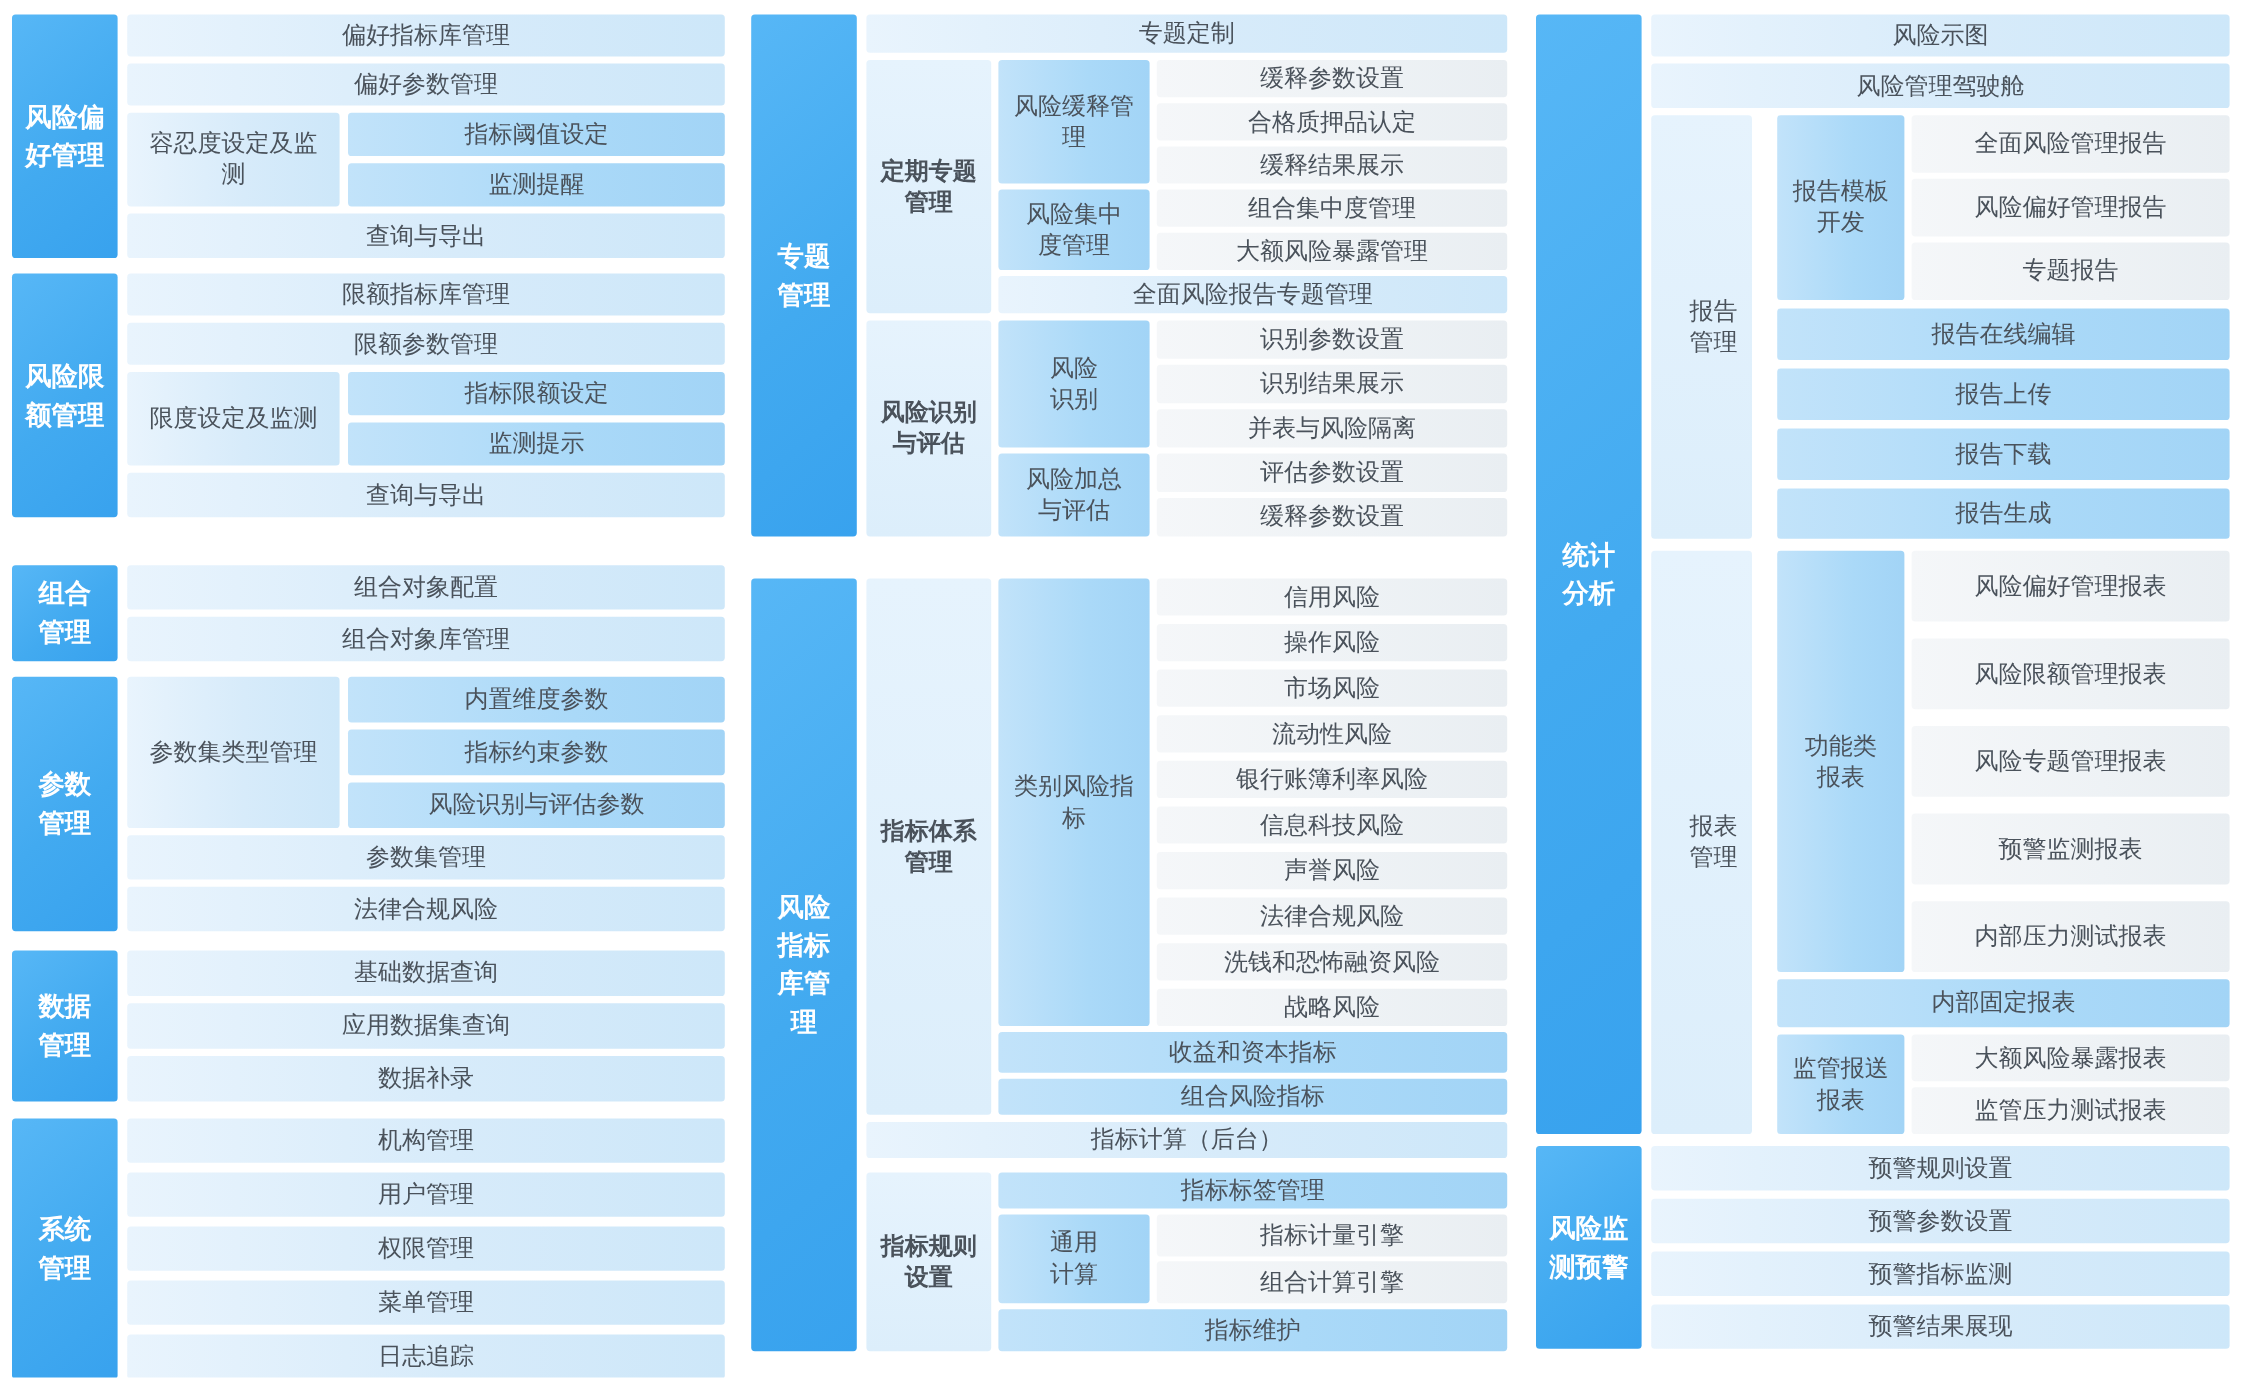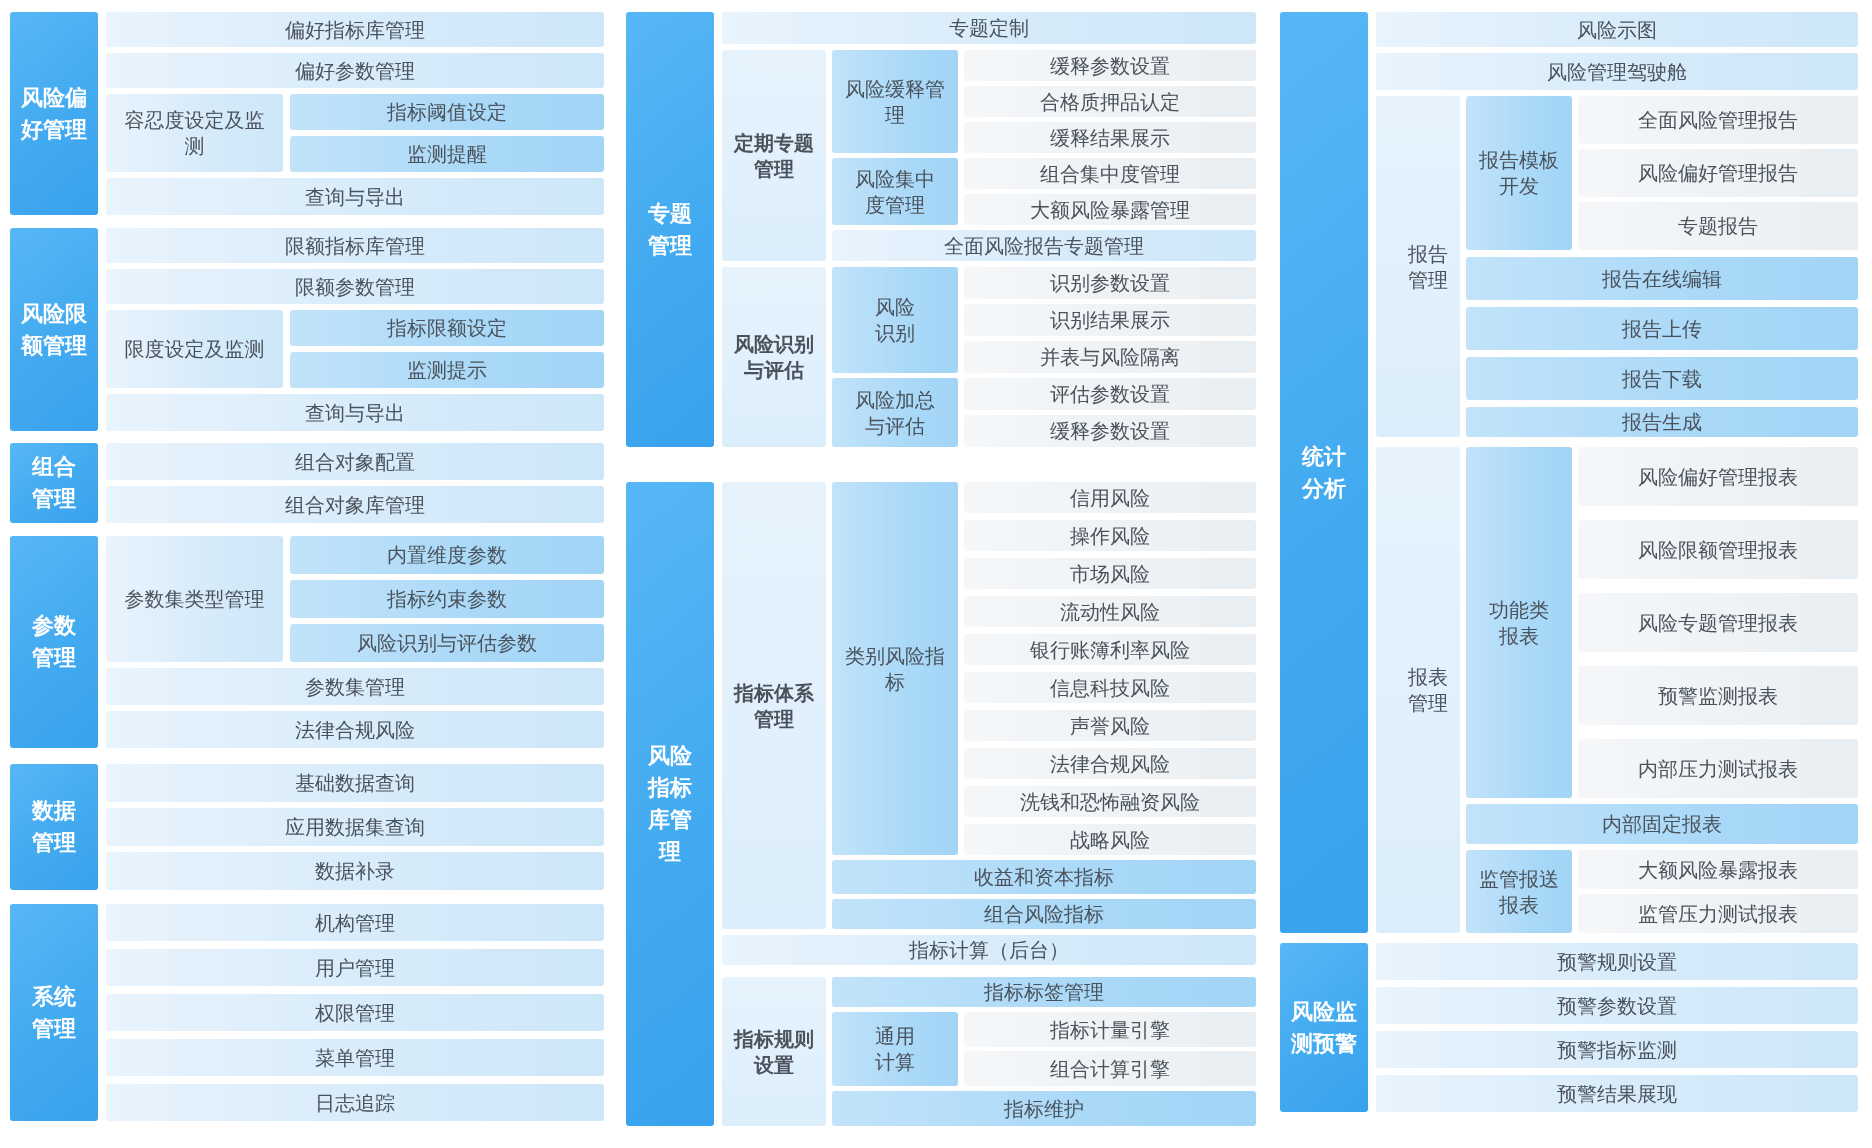--- a/index.html
+++ b/index.html
@@ -18,21 +18,21 @@
   .hrow{display:flex;align-items:stretch;}
   .box{display:flex;align-items:center;justify-content:center;text-align:center;
     border-radius:3px;color:#4a525b;font-size:20px;line-height:1.3;white-space:pre-line;flex:none;box-sizing:border-box;}
   .b-light{background:linear-gradient(90deg,#e9f4fd 0%,#d7ebfa 55%,#cde7f9 100%);}
   .b-med{background:linear-gradient(90deg,#c2e3fa 0%,#aad9f8 60%,#a2d4f6 100%);}
   .b-gray{background:linear-gradient(90deg,#f5f7f9 0%,#eef2f5 60%,#e9eef2 100%);}
   .b-col{background:linear-gradient(180deg,#e6f3fd 0%,#dceefb 100%);}
   .sub{flex:none;width:126px;margin-right:6px;}
   .sub3{flex:none;width:106px;margin-right:6px;}
   .cola{flex:none;width:104px;margin-right:6px;font-weight:bold;}
-  .cola3{flex:none;width:84px;margin-right:6px;padding-left:20px;}
+  .cola3{flex:none;width:84px;margin-right:21px;padding-left:20px;}
   .leaves{flex:1;display:flex;flex-direction:column;min-width:0;}
   .grow{flex:1;}
 </style>
 </head>
 <body>
 
 <div class="canvas">
 
   <div class="group" id="g1">
 
@@ -64,21 +64,21 @@
           <div class="box b-light" style="width:177px;margin-right:7px">限度设定及监测</div>
           <div class="leaves" style="gap:6px">
             <div class="box b-med grow">指标限额设定</div>
             <div class="box b-med grow">监测提示</div>
           </div>
         </div>
         <div class="box b-light" style="height:37px">查询与导出</div>
       </div>
     </div>
 
-    <div class="section" style="margin-top:12px">
+    <div class="section" style="margin-top:40px">
       <div class="sidebar">组合
 管理</div>
       <div class="content">
         <div class="box b-light" style="height:37px">组合对象配置</div>
         <div class="box b-light" style="height:37px">组合对象库管理</div>
       </div>
     </div>
 
     <div class="section" style="margin-top:13px">
       <div class="sidebar">参数
@@ -250,21 +250,21 @@
 开发</div>
               <div class="leaves" style="gap:5px">
                 <div class="box b-gray" style="height:48px">全面风险管理报告</div>
                 <div class="box b-gray" style="height:48px">风险偏好管理报告</div>
                 <div class="box b-gray" style="height:48px">专题报告</div>
               </div>
             </div>
             <div class="box b-med" style="height:43px">报告在线编辑</div>
             <div class="box b-med" style="height:43px">报告上传</div>
             <div class="box b-med" style="height:43px">报告下载</div>
-            <div class="box b-med" style="height:30px">报告生成</div>
+            <div class="box b-med" style="height:42px">报告生成</div>
           </div>
         </div>
 
         <div class="hrow" style="margin-top:4px">
           <div class="box b-col cola3">报表
 管理</div>
           <div class="leaves" style="gap:6px">
             <div class="hrow">
               <div class="box b-med sub3">功能类
 报表</div>

